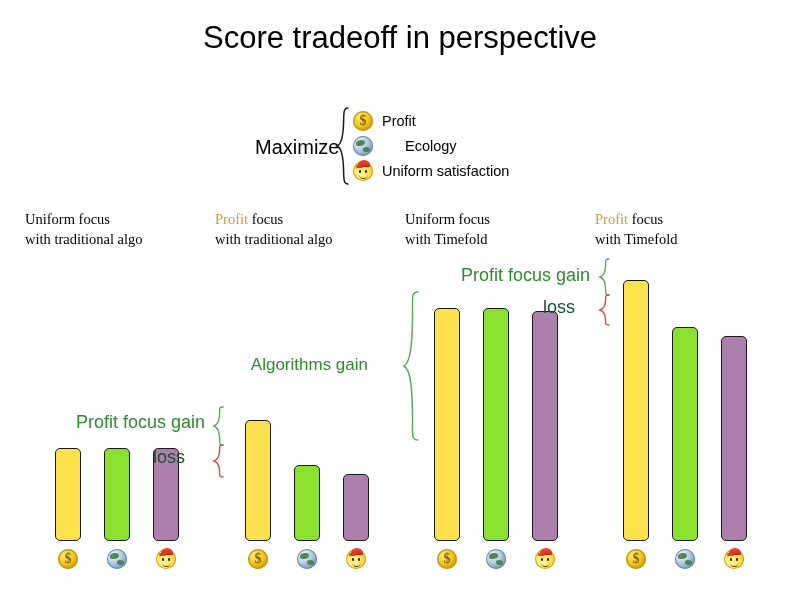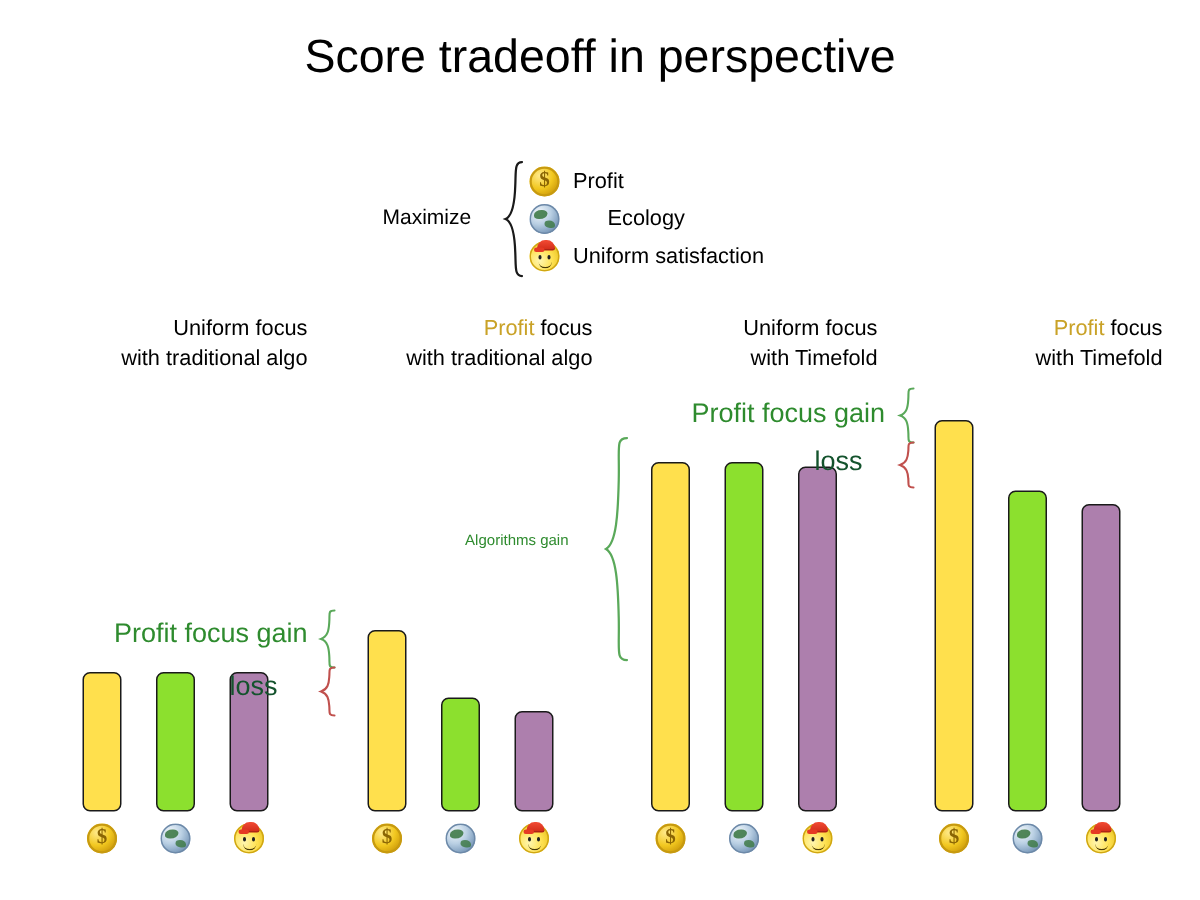--- a/index.html
+++ b/index.html
@@ -52,21 +52,21 @@
     position: absolute;
     top: 106px;
     left: 255px;
     width: 320px;
     height: 80px;
   }
   #legend-label {
     position: absolute;
     left: 0px;
     top: 30px;
-    font-size: 14px;
+    font-size: 20px;
     white-space: nowrap;
   }
   #legend-brace {
     position: absolute;
     left: 80px;
     top: 0px;
   }
   .legend-row {
     position: absolute;
     left: 98px;
@@ -164,25 +164,26 @@
     position: absolute;
     left: -2px; bottom: -1px;
     width: 7px; height: 2.4px;
     background: #e53a24;
     border-radius: 3px;
   }
 
   
   .col-head {
     position: absolute;
-    text-align: right;
+    text-align: left;
     font-size: 14.5px;
     line-height: 20px;
     color: #000;
     white-space: nowrap;
+    font-family: Liberation Serif, serif;
   }
   .hl-profit { color: #c9a227; }
 
   
   .bar {
     position: absolute;
     box-sizing: border-box;
     border: 1.6px solid #1a1a1a;
     border-radius: 5px;
   }
@@ -308,21 +309,21 @@
   <div class="anno-text anno-green" style="left:40px; top:412px; width:165px;">Profit focus gain</div>
   <svg class="brace-svg" style="left:212px; top:406px;" width="14" height="40" viewBox="0 0 14 40">
     <path d="M11 1 C6.5 1 8 3 7.5 9 C7.2 14 6.5 18.5 2 20 C6.5 21.5 7.2 26 7.5 31 C8 37 6.5 39 11 39" fill="none" stroke="#5aa95a" stroke-width="1.4" stroke-linecap="round"></path>
   </svg>
 
   <div class="anno-text anno-red" style="left:100px; top:447px; width:85px;">loss</div>
   <svg class="brace-svg" style="left:212px; top:444px;" width="14" height="34" viewBox="0 0 14 34">
     <path d="M11 1 C6.5 1 8 3 7.5 7.5 C7.2 12 6.5 15.5 2 17 C6.5 18.5 7.2 22 7.5 26.5 C8 31 6.5 33 11 33" fill="none" stroke="#c0504d" stroke-width="1.4" stroke-linecap="round"></path>
   </svg>
 
-  <div class="anno-text anno-green" style="left:209px; top:355px; width:170px; font-size:10px;">Algorithms gain</div>
+  <div class="anno-text anno-green" style="left:198px; top:355px; width:170px; font-size:17px;">Algorithms gain</div>
   <svg class="brace-svg" style="left:402px; top:290px;" width="20" height="152" viewBox="0 0 20 152">
     <path d="M16 2 C8.5 2 11 8 10.5 30 C10 52 9 72 2 76 C9 80 10 100 10.5 122 C11 144 8.5 150 16 150" fill="none" stroke="#5aa95a" stroke-width="1.5" stroke-linecap="round"></path>
   </svg>
 
   <div class="anno-text anno-green" style="left:425px; top:265px; width:165px;">Profit focus gain</div>
   <svg class="brace-svg" style="left:598px; top:258px;" width="14" height="38" viewBox="0 0 14 38">
     <path d="M11 1 C6.5 1 8 3 7.5 8.5 C7.2 13.5 6.5 17.5 2 19 C6.5 20.5 7.2 24.5 7.5 29.5 C8 35 6.5 37 11 37" fill="none" stroke="#5aa95a" stroke-width="1.4" stroke-linecap="round"></path>
   </svg>
 
   <div class="anno-text anno-red" style="left:490px; top:297px; width:85px;">loss</div>

